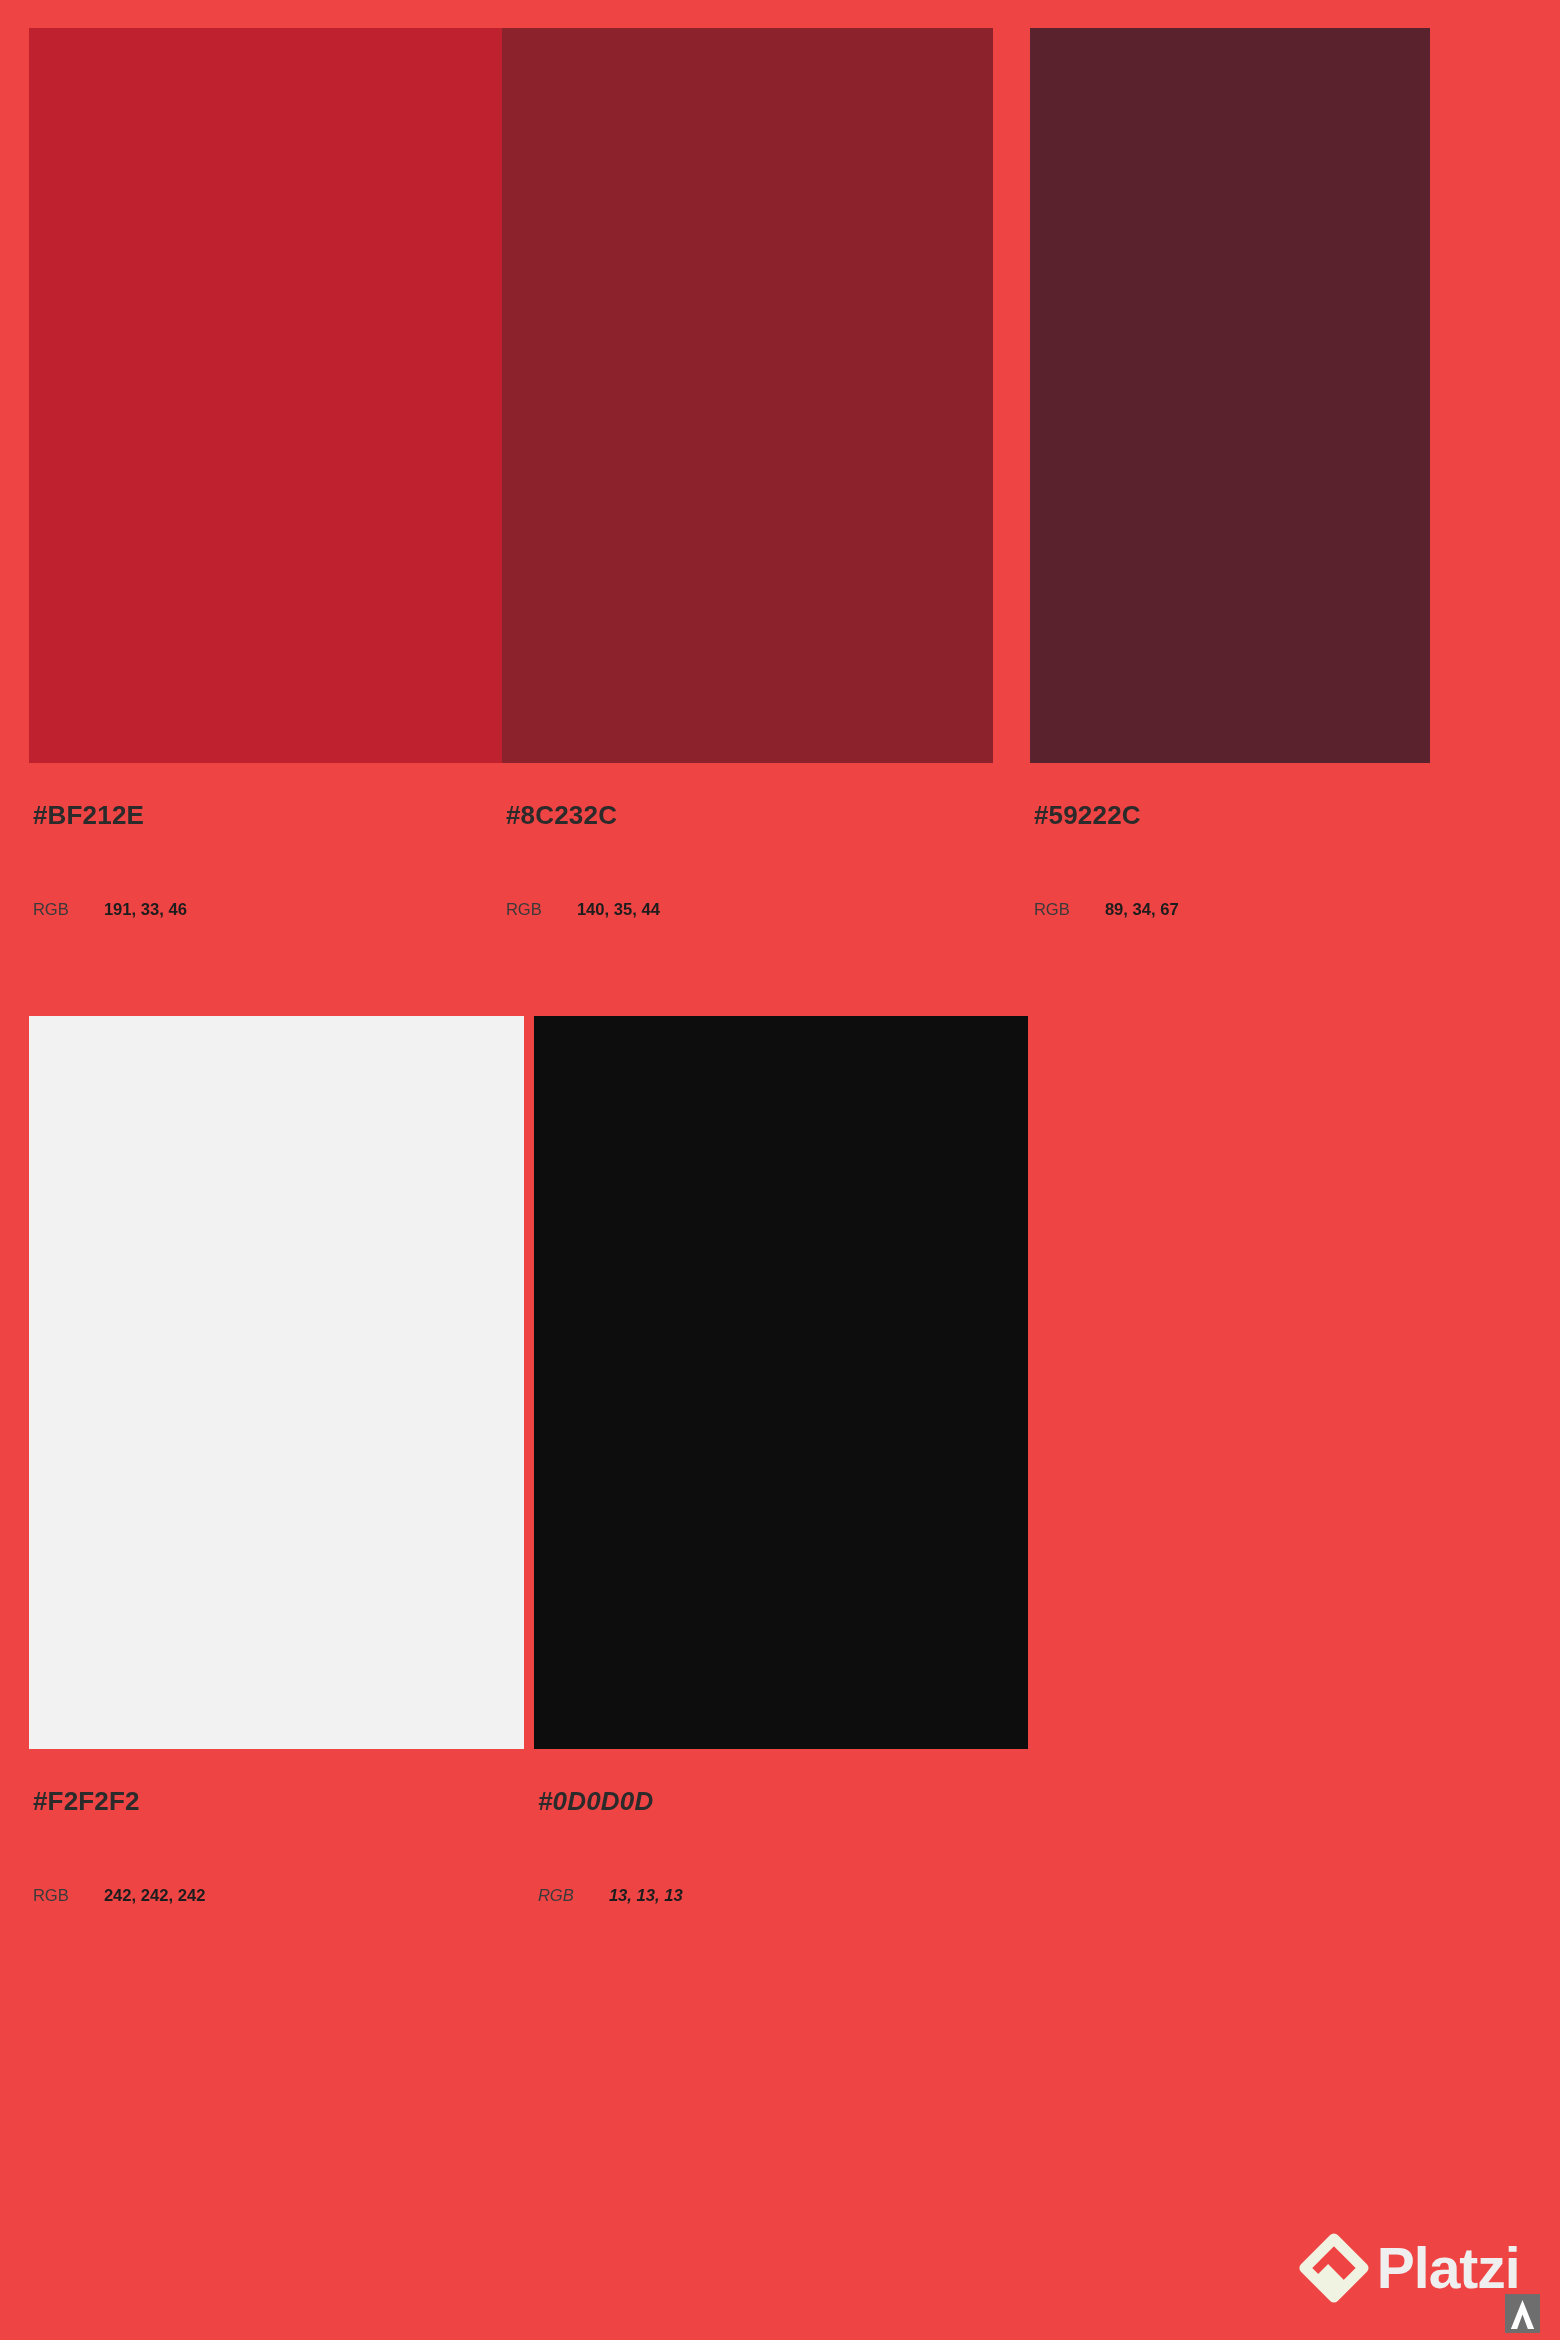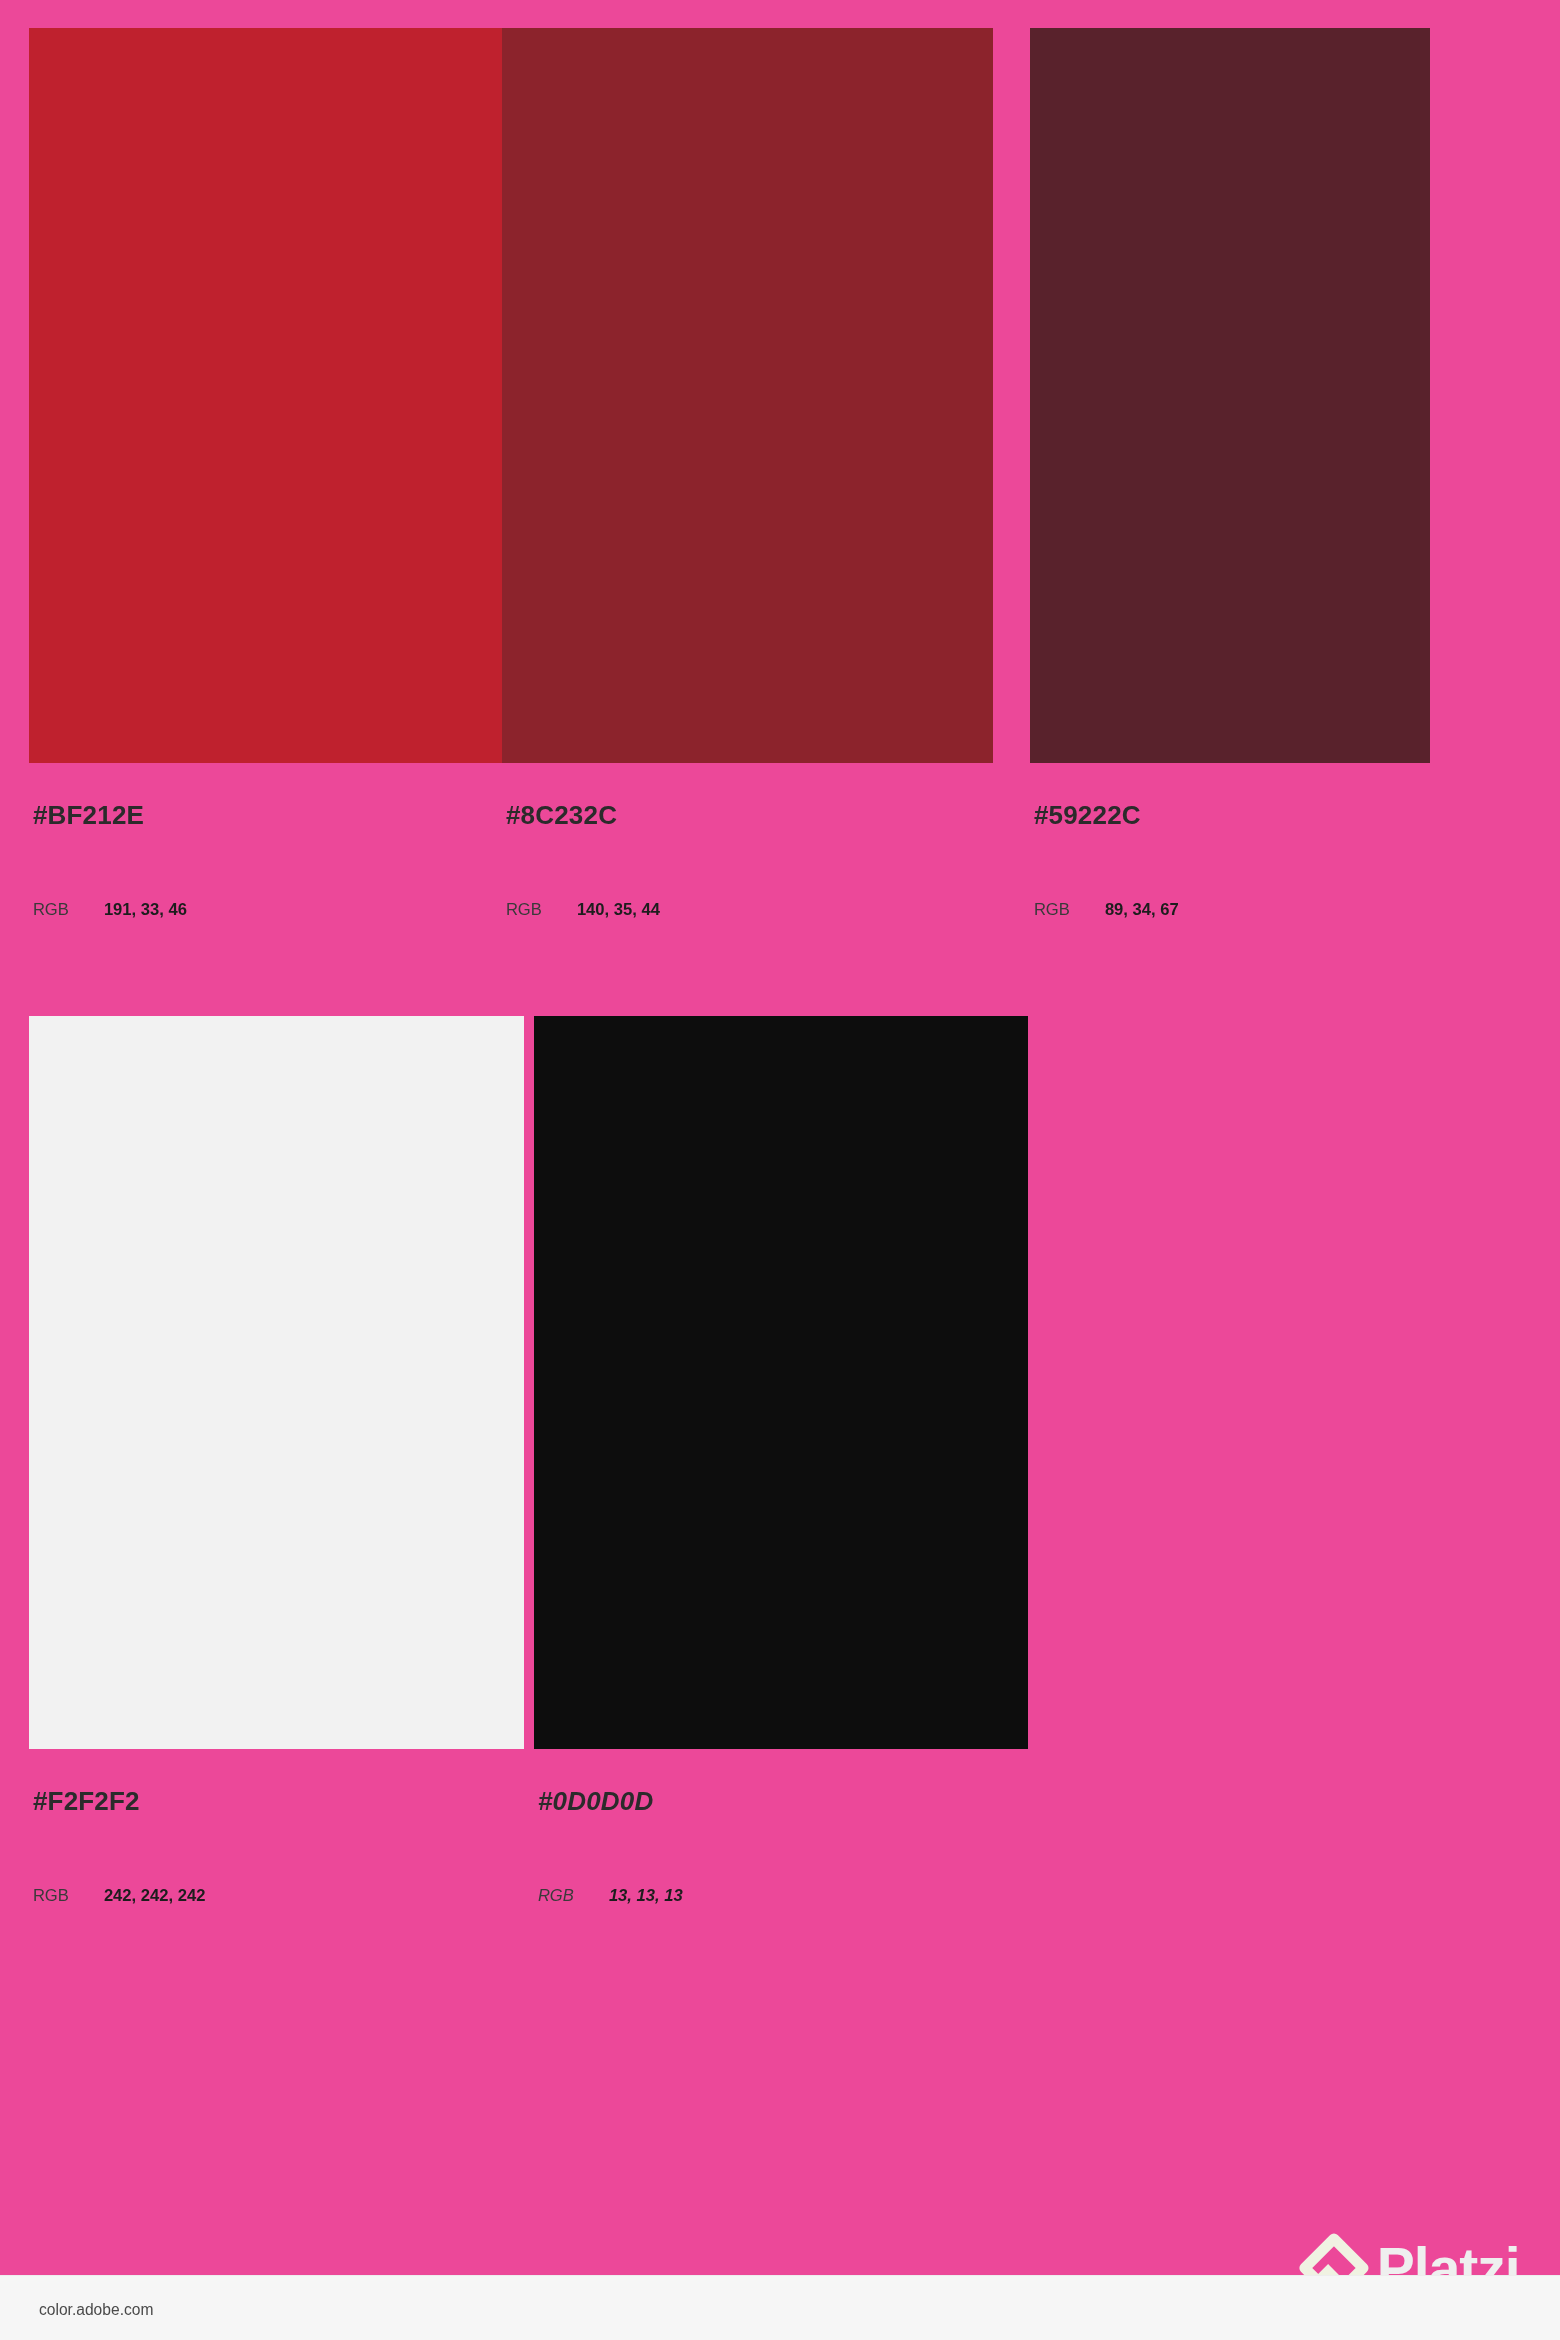--- a/index.html
+++ b/index.html
@@ -111,21 +111,21 @@
   #adobe-logo {
     position:absolute;
     left:1505px; top:2294px;
     width:35px; height:39px;
   }
   #adobe-logo svg { display:block; }
 </style>
 </head>
 <body>
 
-<div id="page" style="background: #ec4899;">
+<div id="page" style="background: #ef4444;">
 
   <div class="swatch-row" id="row-1">
 
     <div class="swatch-cell" id="cell-0">
       <div class="swatch-chip" style="background-color: rgb(191, 33, 46);"></div>
       <div class="swatch-info">
         <div class="hex-label">#BF212E</div>
         <div class="rgb-line">
           <span class="rgb-key">RGB</span>
           <span class="rgb-value">191, 33, 46</span>
@@ -201,18 +201,15 @@
   </div>
 
   <div id="adobe-logo">
     <svg width="35" height="39" viewBox="0 0 36 40" aria-hidden="true">
       <rect x="0" y="0" width="36" height="40" fill="#6E6E6E"></rect>
       <path d="M18 6 L30 36 L23.5 36 L18 21 L12.5 36 L6 36 Z" fill="#FFFFFF"></path>
       <path d="M18 24 L21.5 34 L14.5 34 Z" fill="#6E6E6E"></path>
     </svg>
   </div>
 
-  <div id="footer" style="background: rgb(246, 246, 246);">
-    <div id="footer-url">color.adobe.com</div>
-  </div>
 
 </div>
 
 
 </body></html>

